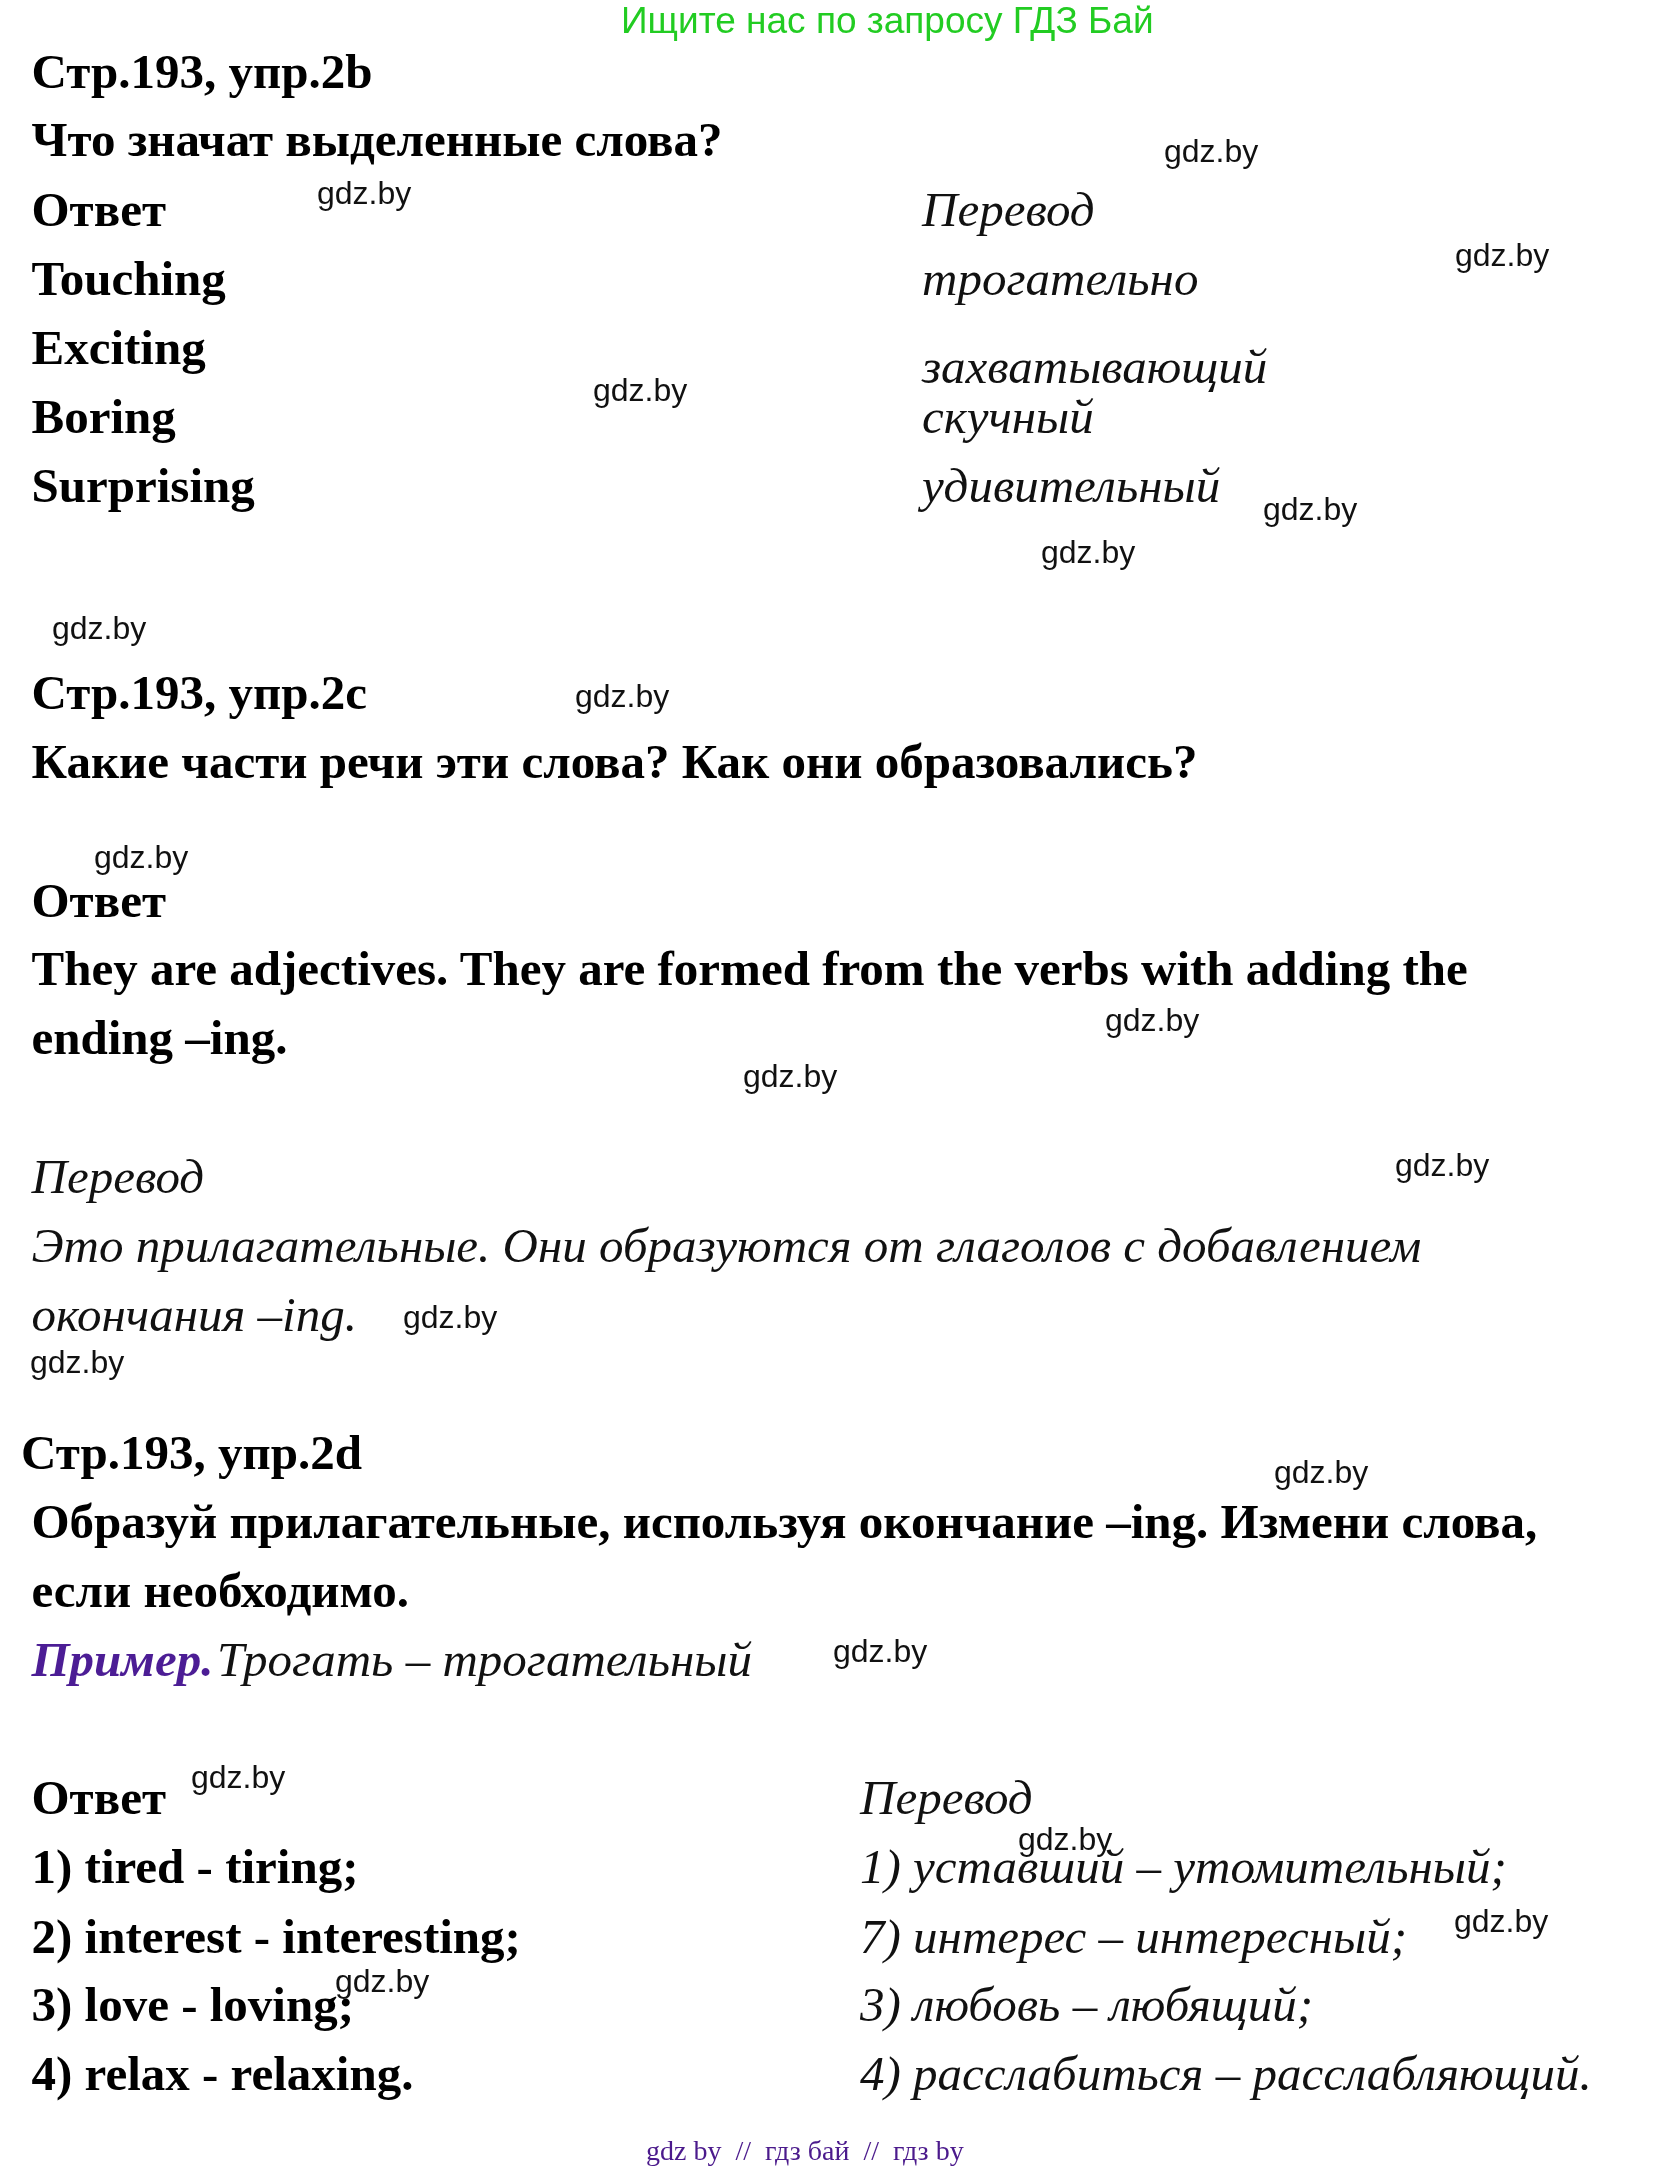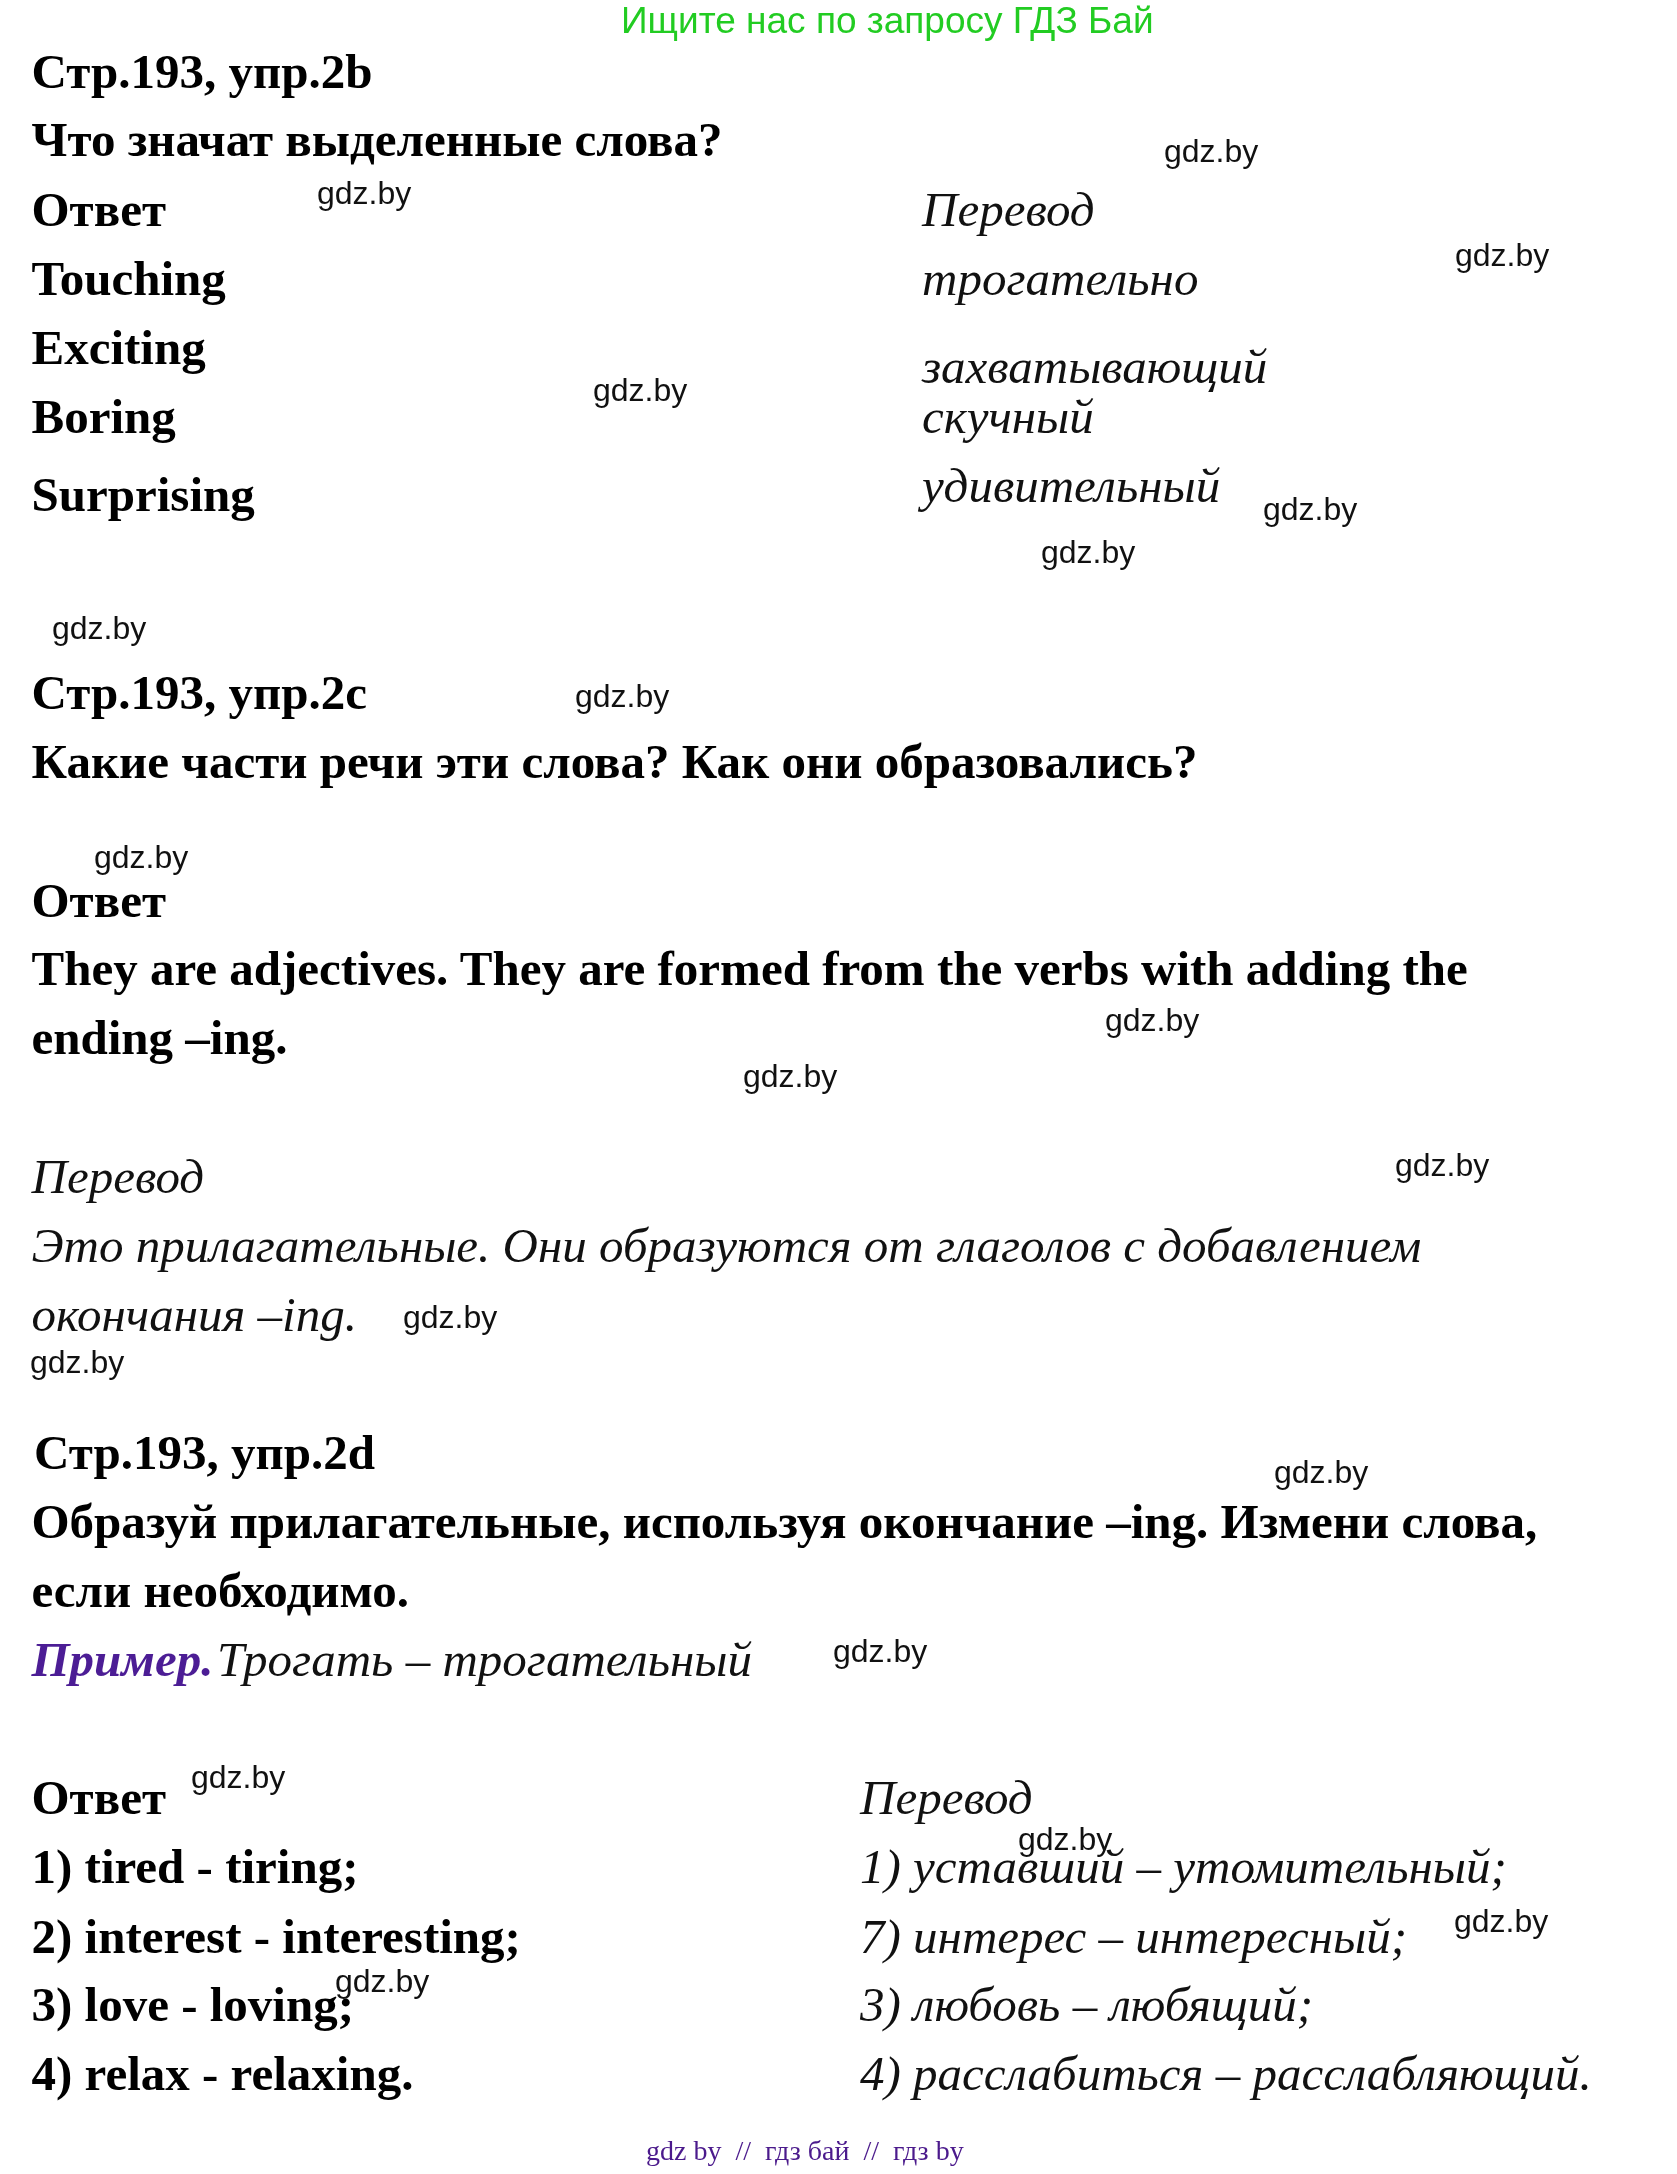--- a/index.html
+++ b/index.html
@@ -21,33 +21,33 @@
 <div class="abs serif-b" style="left:31.5px; top:115px;">Что значат выделенные слова?</div>
 <div class="abs serif-b" style="left:31.5px; top:185px;">Ответ</div>
 <div class="abs serif-i" style="left:922px; top:185px;">Перевод</div>
 
 <div class="abs serif-b" style="left:31.5px; top:254px;">Touching</div>
 <div class="abs serif-i" style="left:922px; top:254px;">трогательно</div>
 <div class="abs serif-b" style="left:31.5px; top:323px;">Exciting</div>
 <div class="abs serif-i" style="left:922px; top:342px;">захватывающий</div>
 <div class="abs serif-b" style="left:31.5px; top:392px;">Boring</div>
 <div class="abs serif-i" style="left:922px; top:392px;">скучный</div>
-<div class="abs serif-b" style="left:31.5px; top:461px;margin-top:9px;">Surprising</div>
+<div class="abs serif-b" style="left:31.5px; top:461px;">Surprising</div>
 <div class="abs serif-i" style="left:922px; top:461px;">удивительный</div>
 
 <div class="abs serif-b" style="left:31.5px; top:668px;">Стр.193, упр.2c</div>
 <div class="abs serif-b" style="left:31.5px; top:737px;">Какие части речи эти слова? Как они образовались?</div>
 <div class="abs serif-b" style="left:31.5px; top:876px;">Ответ</div>
 <div class="abs serif-b" style="left:31.5px; top:944px;">They are adjectives. They are formed from the verbs with adding the</div>
 <div class="abs serif-b" style="left:31.5px; top:1013px;">ending –ing.</div>
 <div class="abs serif-i" style="left:31.5px; top:1152px;">Перевод</div>
 <div class="abs serif-i" style="left:31.5px; top:1221px;">Это прилагательные. Они образуются от глаголов с добавлением</div>
 <div class="abs serif-i" style="left:31.5px; top:1290px;">окончания –ing.</div>
 
-<div class="abs serif-b" style="left:34px; top:1428px;">Стр.193, упр.2d</div>
+<div class="abs serif-b" style="left:21px; top:1428px;">Стр.193, упр.2d</div>
 <div class="abs serif-b" style="left:31.5px; top:1497px;">Образуй прилагательные, используя окончание –ing. Измени слова,</div>
 <div class="abs serif-b" style="left:31.5px; top:1566px;">если необходимо.</div>
 <div class="abs" style="left:31.5px; top:1635px;">
   <span class="serif-bi">Пример.</span>
   <span class="serif-i">Трогать – трогательный</span>
 </div>
 
 <div class="abs serif-b" style="left:31.5px; top:1773px;">Ответ</div>
 <div class="abs serif-i" style="left:860px; top:1773px;">Перевод</div>
 

